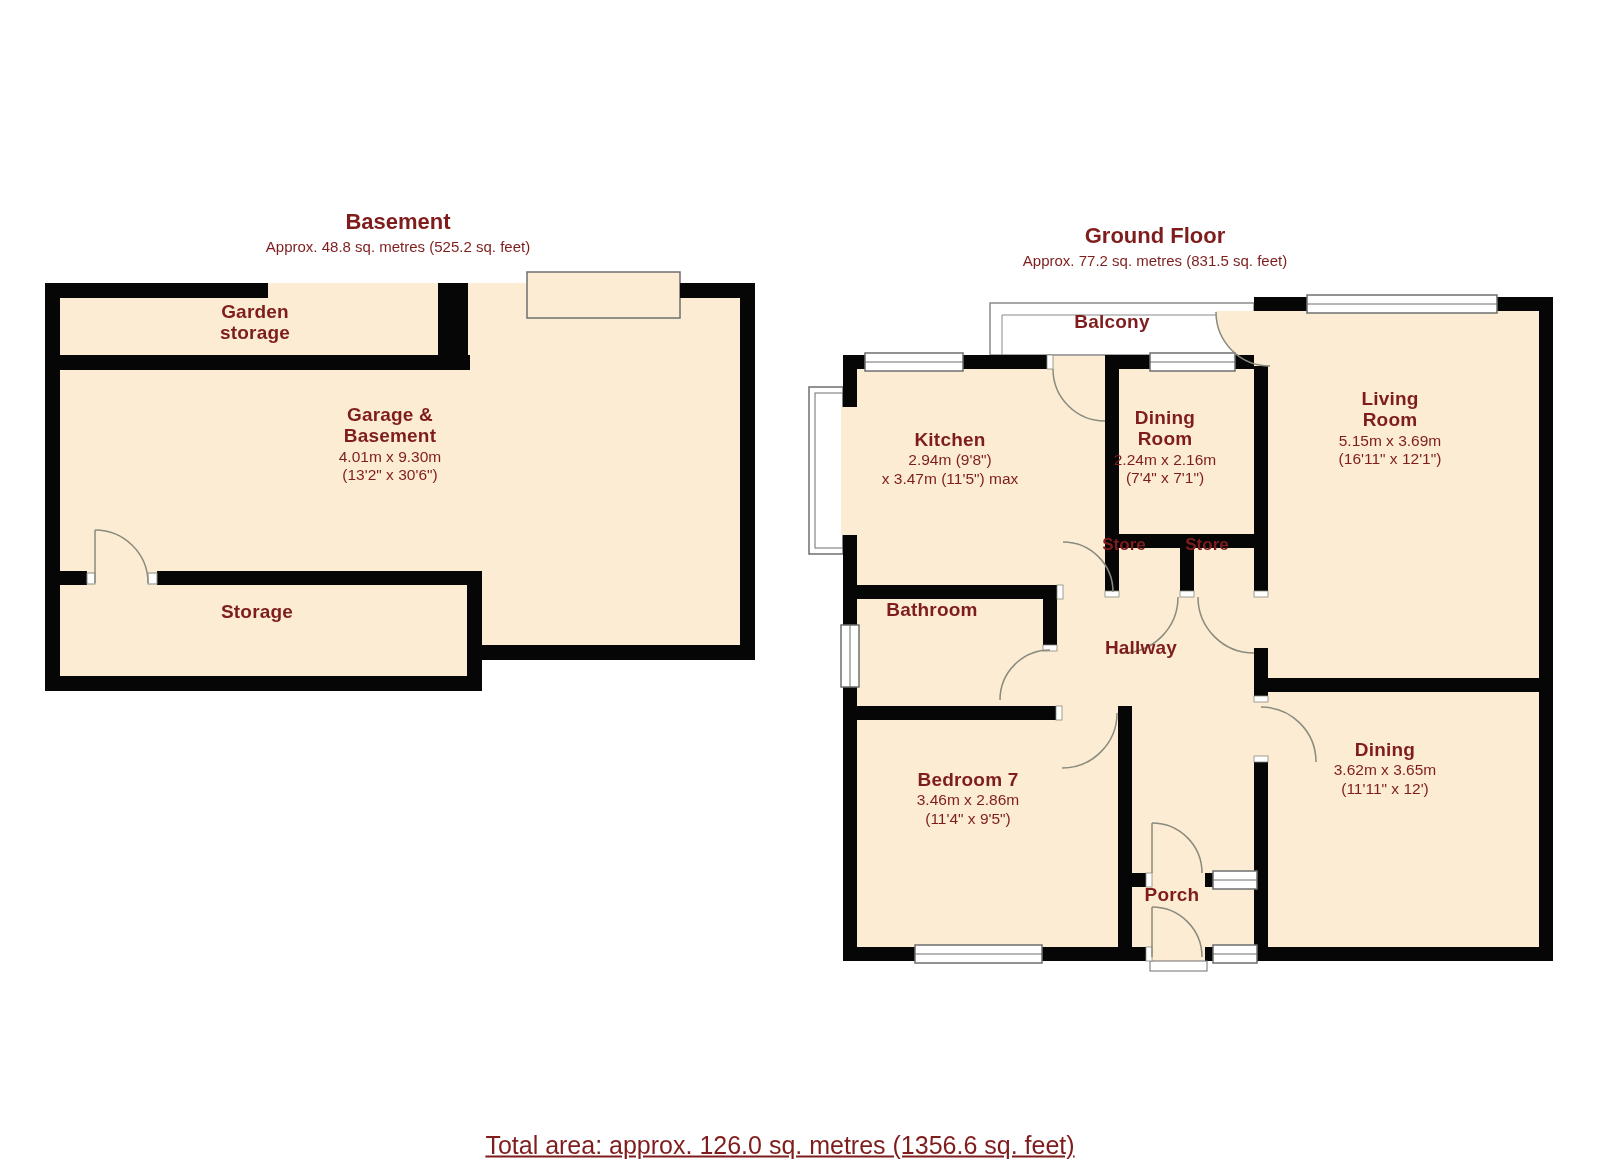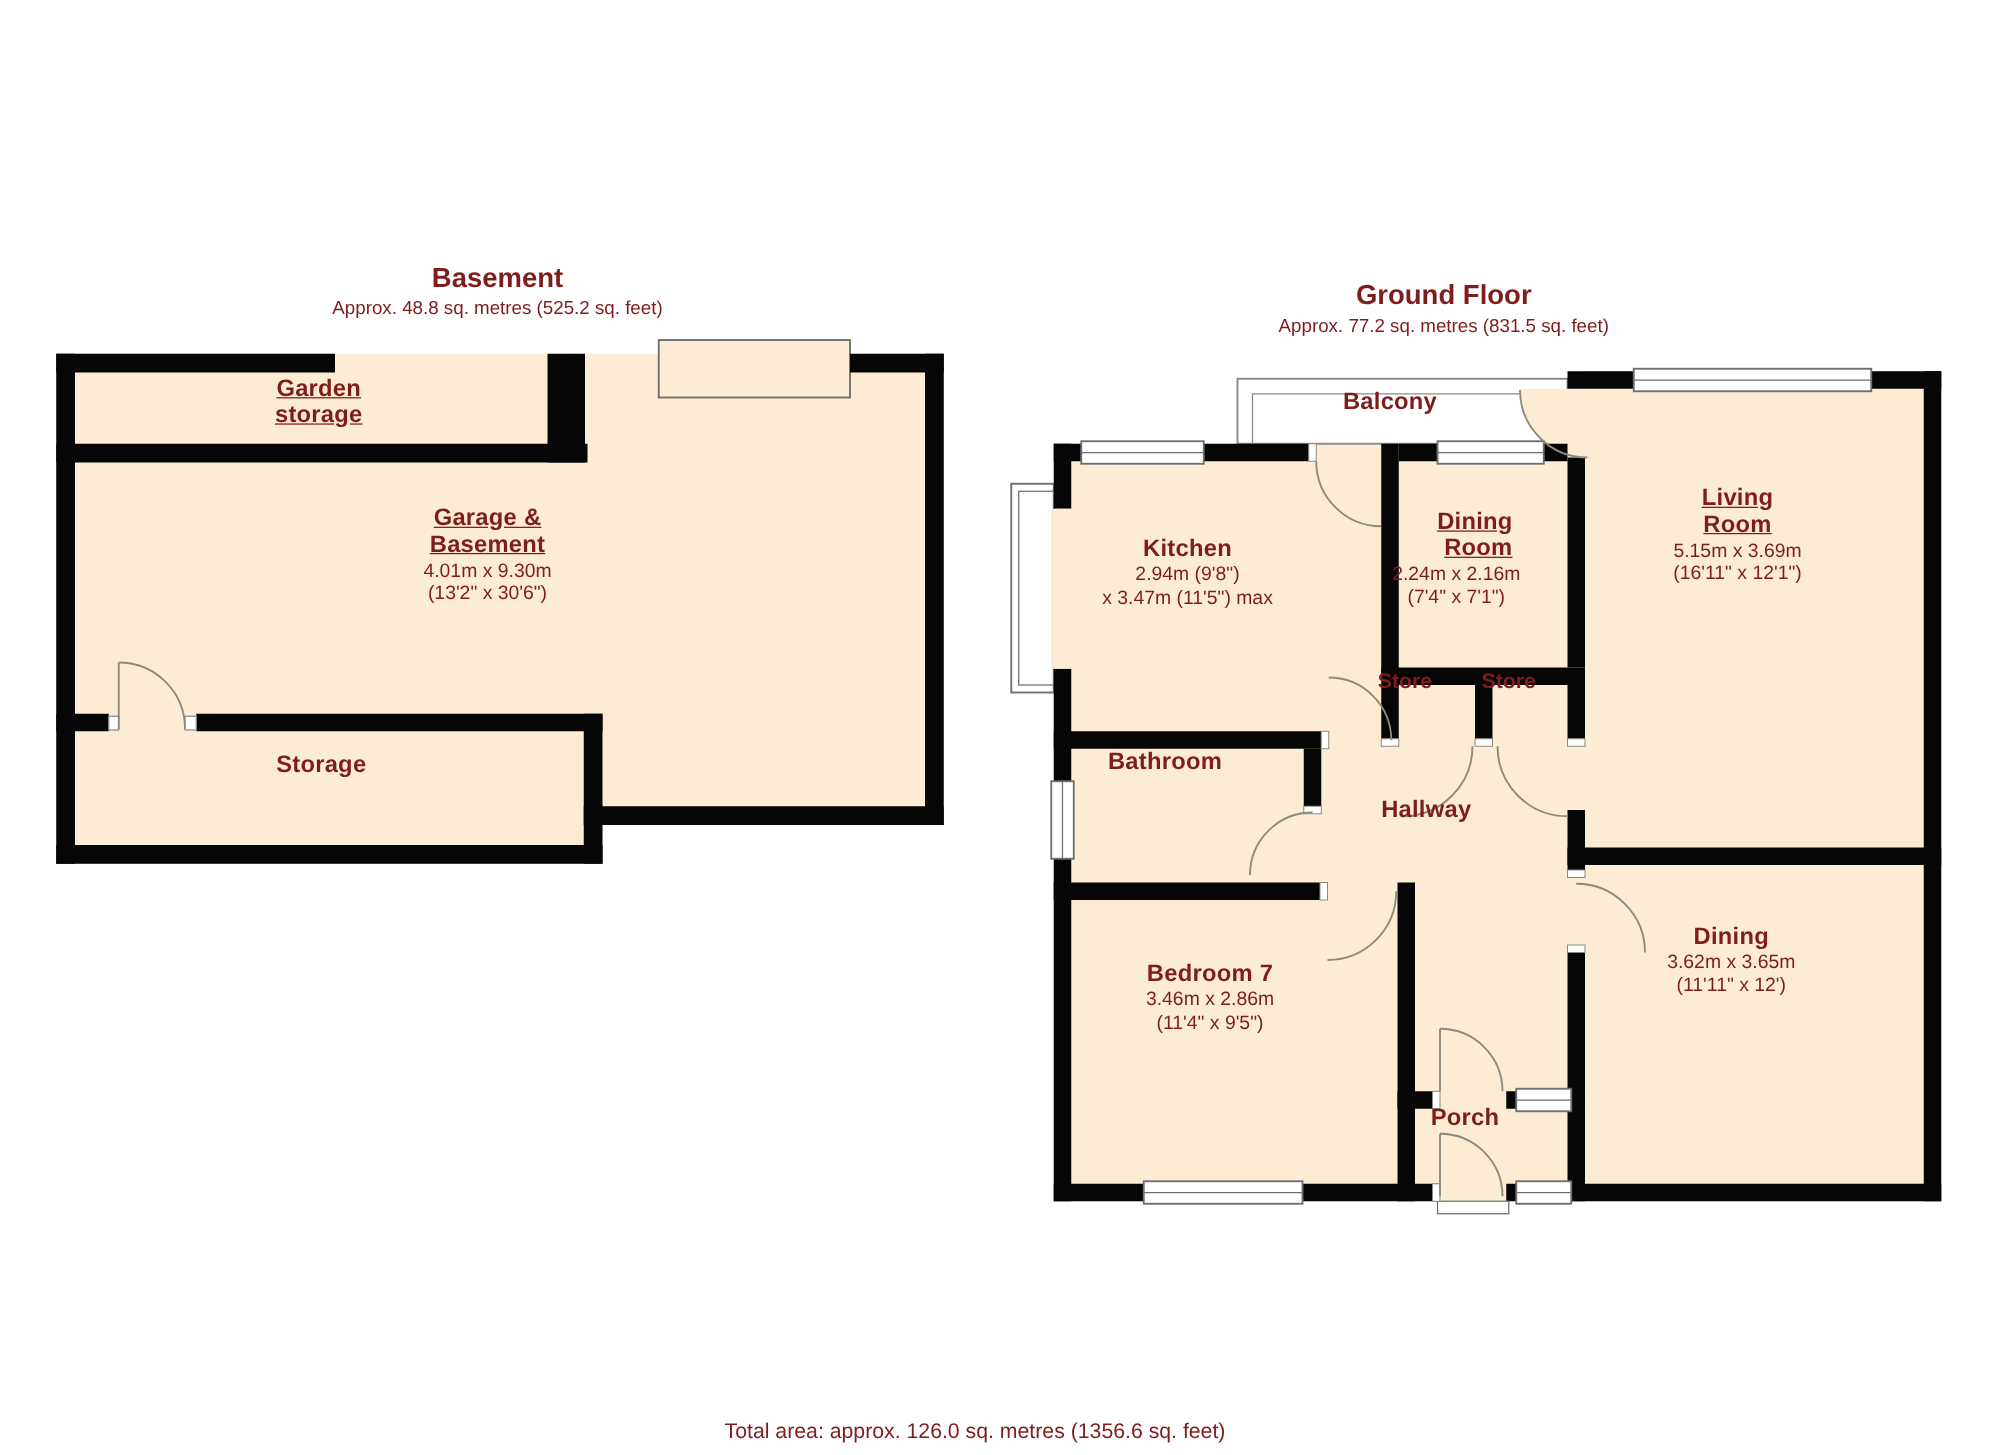--- a/index.html
+++ b/index.html
@@ -1,25 +1,25 @@
 <!DOCTYPE html>
 <html><head>
 <meta charset="utf-8">
 <style>
   html,body{margin:0;padding:0;background:#ffffff;}
   #canvas{position:relative;width:1600px;height:1164px;background:#ffffff;overflow:hidden;
           font-family:"Liberation Sans","DejaVu Sans",sans-serif;color:#7f1d1d;}
   #plan-svg{position:absolute;left:0;top:0;}
   .lbl{position:absolute;transform:translate(-50%,-50%);text-align:center;line-height:1.12;}
   .nm{font-weight:bold;font-size:19px;white-space:nowrap;letter-spacing:0.2px;}
-  .nm.wrap{white-space:normal;margin:0 auto;text-decoration:underline;}
+  .nm.wrap{white-space:normal;margin:0 auto;}
   .dim{font-size:15.5px;white-space:nowrap;margin-top:1px;}
   .plan-title .t{font-weight:bold;font-size:22px;white-space:nowrap;}
   .plan-title .s{font-size:15px;white-space:nowrap;margin-top:4px;}
-  .total{position:absolute;transform:translate(-50%,-50%);font-size:17px;white-space:nowrap;}
+  .total{position:absolute;transform:translate(-50%,-50%);font-size:25px;white-space:nowrap;text-decoration:underline;}
   .store-nm{font-weight:bold;font-size:17px;white-space:nowrap;}
 </style>
 </head>
 <body>
 
 <div id="canvas">
 
 <svg id="plan-svg" width="1600" height="1164" viewBox="0 0 1600 1164">
 
   <g>
@@ -190,21 +190,21 @@
   <div class="nm">Balcony</div>
 </div>
 
 <div class="lbl" style="left:950px;top:458px;">
   <div class="nm">Kitchen</div>
   <div class="dim">2.94m (9'8")</div>
   <div class="dim">x 3.47m (11'5") max</div>
 </div>
 
 <div class="lbl" style="left:1165px;top:447px;">
-  <div class="nm wrap" style="width:90px;text-align:right;">Dining Room</div>
+  <div class="nm wrap" style="width:90px;">Dining Room</div>
   <div class="dim">2.24m x 2.16m</div>
   <div class="dim">(7'4" x 7'1")</div>
 </div>
 
 <div class="lbl" style="left:1390px;top:428px;">
   <div class="nm wrap" style="width:80px;">Living Room</div>
   <div class="dim">5.15m x 3.69m</div>
   <div class="dim">(16'11" x 12'1")</div>
 </div>
 

